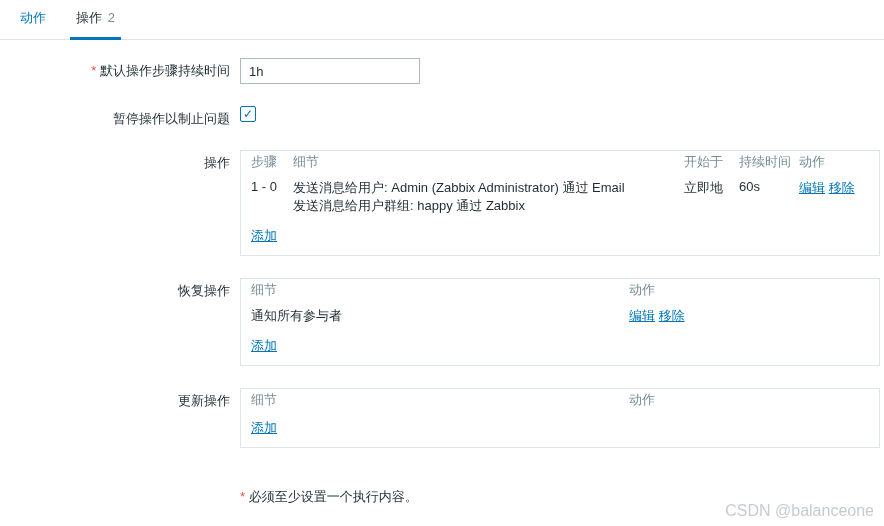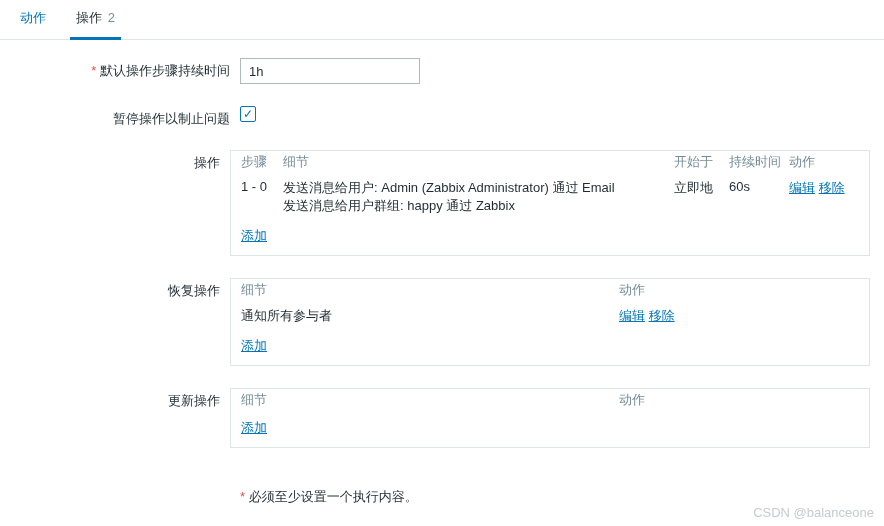--- a/index.html
+++ b/index.html
@@ -24,21 +24,21 @@
     position: relative;
     top: 1px;
   }
   .tab.active {
     color: #1f2c33;
     border-bottom: 3px solid #0275b8;
     font-weight: normal;
   }
   .tab .count { color: #768d99; margin-left: 2px; }
   .form-area { padding: 18px 14px 20px 14px; }
-  .row { display: flex; margin-bottom: 22px; align-items: flex-start; justify-content: flex-end; }
+  .row { display: flex; margin-bottom: 22px; align-items: flex-start; }
   .row-label {
     width: 226px;
     text-align: right;
     padding-right: 10px;
     padding-top: 4px;
     color: #1f2c33;
     flex-shrink: 0;
   }
   .req::before { content: "* "; color: #d9534f; }
   .row-field { flex: 1; }
@@ -77,21 +77,21 @@
     vertical-align: top;
   }
   .link { color: #0275b8; text-decoration: underline; cursor: pointer; }
   .nolink { color: #0275b8; text-decoration: none; cursor: pointer; }
   .addlink { color: #0275b8; text-decoration: underline; cursor: pointer; display: inline-block; margin-top: 10px; }
   .strong { font-weight: normal; }
   .bottom-note { color: #1f2c33; margin: 18px 0 14px 0; }
   .bottom-note .star { color: #d9534f; }
   .watermark {
     position: fixed; bottom: 6px; right: 10px;
-    color: #c4ccd1; font-size: 13px; pointer-events: none;
+    color: #c4ccd1; font-size: 16px; pointer-events: none;
   }
 </style>
 </head>
 <body>
 
 <div class="tabs">
   <div class="tab nolink">动作</div>
   <div class="tab active">
     <span>操作</span>
     <span class="count">2</span>

